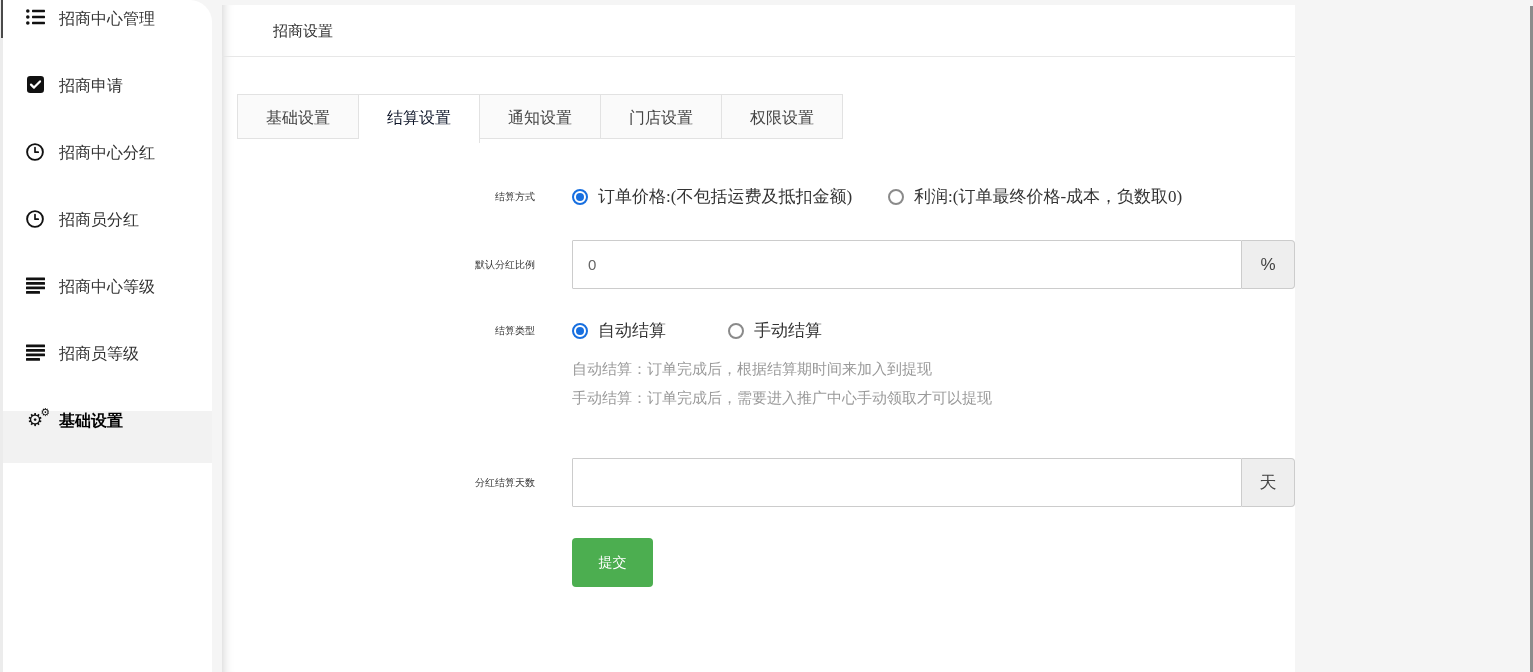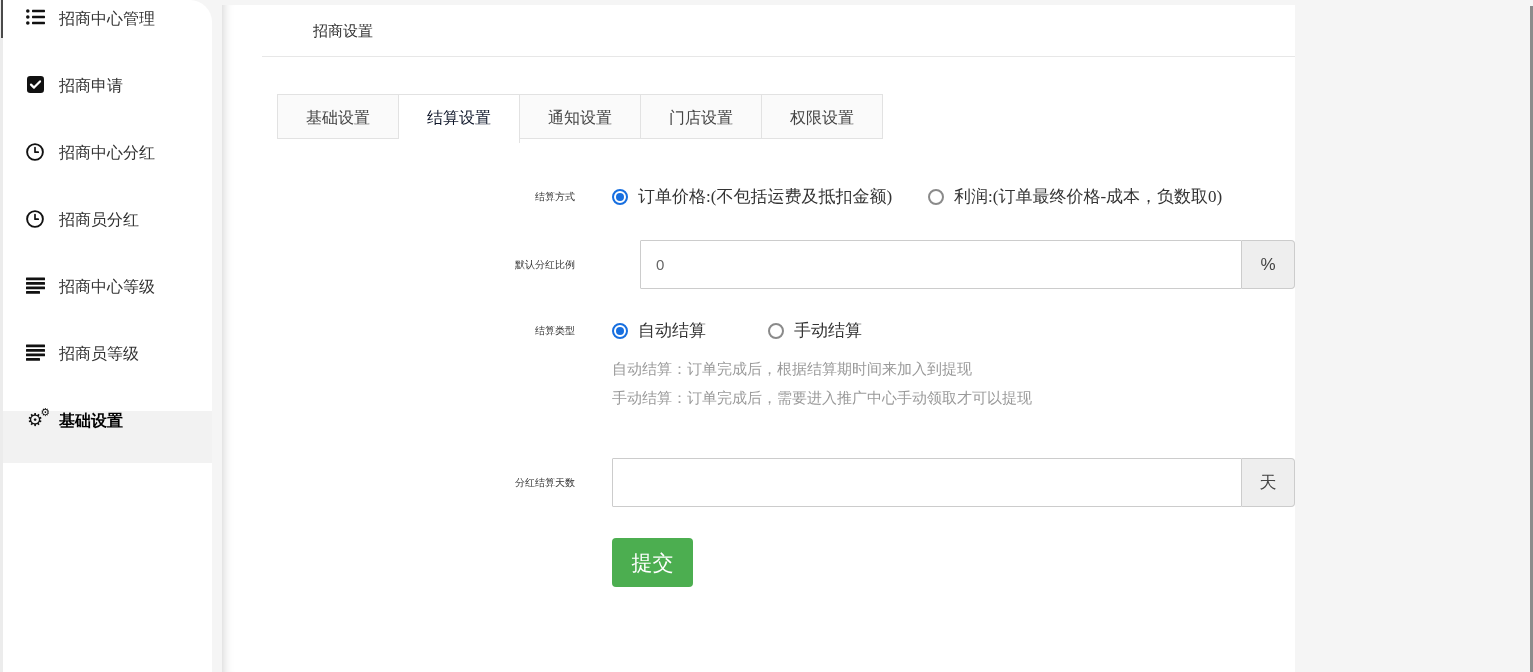--- a/index.html
+++ b/index.html
@@ -20,21 +20,21 @@
     font-size:16px; color:#333; cursor:pointer; }
   .side-item:first-child { margin-top:9px; }
   .side-item.active { background:#f2f2f2; font-weight:bold; color:#000; margin-bottom:0; }
   .side-icon { width:22px; margin-right:13px; display:flex; align-items:center; justify-content:center; color:#111; flex:none; }
   .side-icon svg { display:block; fill:#111; }
   .cogs-glyph { font-size:18px; line-height:1; position:relative; font-weight:bold; }
   .cog-small { font-size:11px; position:absolute; top:-4px; right:-7px; }
 
   
   .content { position:absolute; left:222px; top:5px; width:1073px; height:667px; background:#fff;
-    box-shadow: inset 12px 0 12px -12px rgba(0,0,0,0.22); padding-left: 40px; }
+    box-shadow: inset 12px 0 12px -12px rgba(0,0,0,0.22); }
 
   .breadcrumb-bar { height:52px; line-height:52px; padding-left:51px; font-size:15px; color:#333;
     border-bottom:1px solid #e7e7e7; }
 
   
   .tabs { display:flex; align-items:flex-start; margin:37px 0 0 15px; height:49px; }
   .tab { height:45px; line-height:45px; padding:0 28px; font-size:16px; color:#444;
     background:#fafafa; border:1px solid #e2e2e2; border-left:none; cursor:pointer; }
   .tab:first-child { border-left:1px solid #e2e2e2; }
   .tab.active { background:#fff; height:49px; border-bottom:none; color:#0f172a; }
@@ -48,38 +48,38 @@
   .radio-row { display:flex; align-items:center; font-size:17px; color:#333; }
   .radio { width:16px; height:16px; border-radius:50%; flex:none; margin-right:10px; position:relative; cursor:pointer; }
   .radio.on { border:2px solid #176fe0; }
   .radio.on::after { content:""; position:absolute; inset:2px; border-radius:50%; background:#176fe0; }
   .radio.off { border:2px solid #8a8a8a; }
   .radio-label { cursor:pointer;font-family:Liberation Serif, serif; }
   .opt-gap-sm { margin-right:36px; }
   .opt-gap-lg { margin-right:62px; }
 
   .row-method { margin-bottom:32px; }
-  .row-ratio { margin-bottom:30px;gap:28px; }
+  .row-ratio { margin-bottom:30px; }
   .row-type  { align-items:flex-start; }
   .row-type .form-label { margin-top:5px; }
   .row-days  { margin-top:46px; }
 
   .input-group { display:flex; width:833px; height:49px; }
   .text-input { flex:1; height:49px; border:1px solid #ccc; background:#fff; padding:0 15px;
     font-size:15px; color:#666; outline:none; border-radius:1px 0 0 1px;
     font-family:"Liberation Sans","DejaVu Sans",sans-serif; }
   .addon { width:53px; height:49px; border:1px solid #ccc; border-left:none; background:#eee;
     color:#444; font-size:17px; display:flex; align-items:center; justify-content:center;
     border-radius:0 4px 4px 0; }
 
   .help-lines { margin-top:12px; font-size:15px; color:#9a9a9a; line-height:29px; }
 
   .submit-row { margin-top:31px; margin-left:350px; }
   .submit-btn { width:81px; height:49px; background:#4cae50; color:#fff; border:none;
-    border-radius:4px; font-size:21px; cursor:pointer;
+    border-radius:4px; font-size:14px; cursor:pointer;
     font-family:"Liberation Sans","DejaVu Sans",sans-serif; }
 </style>
 </head>
 <body>
 
 <div class="left-edge">
   <div class="thumb"></div>
 </div>
 
 <aside class="sidebar">

